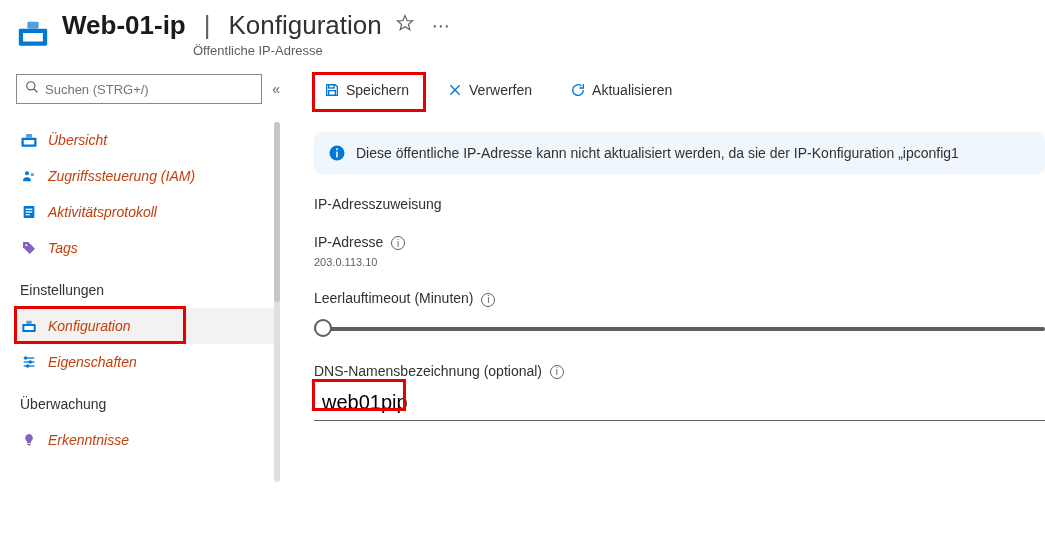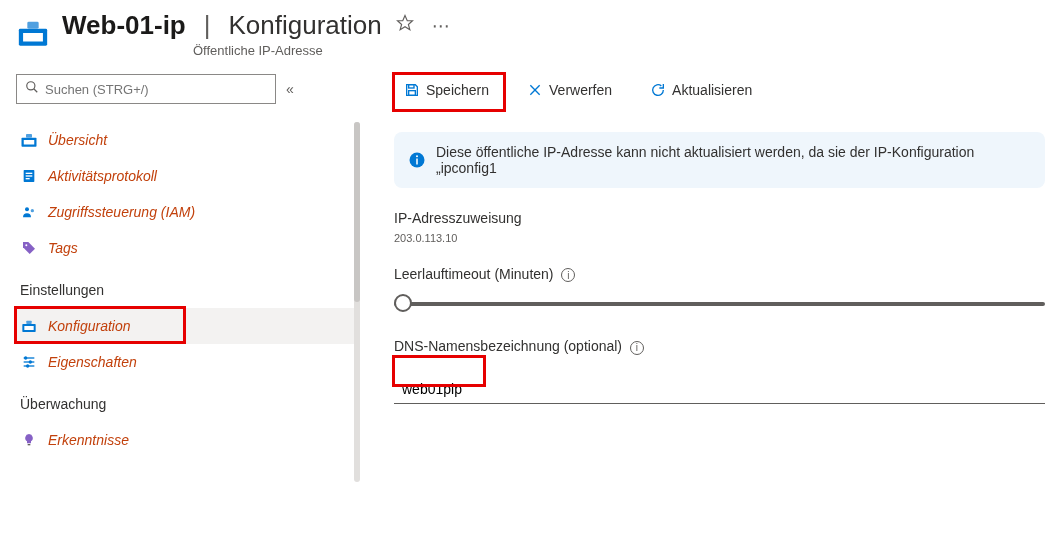--- a/index.html
+++ b/index.html
@@ -6,21 +6,21 @@
   body { background: #fff; color: #323130; width: 1045px; height: 544px; overflow: hidden; position: relative; }
   .header { display: flex; align-items: flex-start; padding: 10px 0 0 16px; }
   .header-icon { width: 34px; height: 34px; margin-right: 12px; flex-shrink:0; margin-top:6px; }
   .title-line { display: flex; gap: 10px; }
   .title-main { font-size: 26px; font-weight: 600; color: #1b1a19; }
   .title-sep { font-size: 26px; font-weight: 300; color: #605e5c; margin: 0 8px;}
   .title-sub { font-size: 26px; font-weight: 300; color: #323130; }
   .star-btn, .more-btn { background:none; border:none; cursor:pointer; color:#605e5c; font-size:18px; padding:4px; }
   .subtitle { font-size: 13px; color: #605e5c; margin-top: 2px; text-align: center; }
   .content { display:flex; margin-top:16px; height:460px; }
-  .sidebar { width: 360px; padding-left:16px; position:relative; }
+  .sidebar { width: 280px; padding-left:16px; position:relative; }
   .search-wrap { display:flex; align-items:center; gap:10px; }
   .search-box { display:flex; align-items:center; border:1px solid #8a8886; height:30px; width:260px; padding:0 8px; }
   .search-box .sicon { color:#605e5c; margin-right:6px; }
   .search-box input { border:none; outline:none; flex:1; font-size:13px; color:#323130; background:transparent; }
   .collapse-btn { background:none; border:none; cursor:pointer; color:#605e5c; font-size:14px; }
   .nav { margin-top:18px; position:relative; }
   .nav-scrollbar { position:absolute; right:0; top:0; width:6px; height:360px; background:#e1dfdd; border-radius:3px; }
   .nav-scrollbar-thumb { position:absolute; right:0; top:0; width:6px; height:180px; background:#c8c6c4; border-radius:3px; }
   .nav-item { display:flex; align-items:center; height:36px; padding-left:4px; cursor:pointer; font-size:14px; color:#c2410c;font-style:italic; }
   .nav-item.selected { background:#f3f2f1; }
@@ -35,21 +35,21 @@
   .info-bar .iicon { width:18px; height:18px; margin-right:10px; flex-shrink:0; }
   .section-label { font-size:14px; color:#323130; margin-top:22px; }
   .radio-row { display:flex; gap:24px; margin-top:8px; }
   .radio-opt { display:flex; align-items:center; gap:8px; font-size:14px; color:#a19f9d; }
   .radio-circle { width:18px; height:18px; border-radius:50%; border:1px solid #a19f9d; display:flex; align-items:center; justify-content:center; }
   .radio-dot { width:10px; height:10px; border-radius:50%; background:#a19f9d; }
   .ip-value { font-size:11px; color:#605e5c; margin-top:6px; }
   .slider-wrap { margin-top:10px; position:relative; height:24px; }
   .slider-track { position:absolute; top:10px; left:0; right:0; height:4px; background:#605e5c; border-radius:2px; }
   .slider-thumb { position:absolute; top:2px; left:0; width:18px; height:18px; border-radius:50%; border:2px solid #605e5c; background:#fff; }
-  .dns-input { width:100%; border:none; border-bottom:1px solid #605e5c; font-size:14px; padding:6px 8px; margin-top:20px; outline:none; }
+  .dns-input { width:100%; border:none; border-bottom:1px solid #605e5c; font-size:20px; padding:6px 8px; margin-top:6px; outline:none; }
   .info-small { width:14px; height:14px; display:inline-flex; align-items:center; justify-content:center; border:1px solid #605e5c; border-radius:50%; font-size:10px; color:#605e5c; margin-left:4px; vertical-align:middle; cursor:pointer; }
 </style>
 </head>
 <body>
 
 <div class="header">
   <div class="header-icon">
     <svg viewBox="0 0 24 24" width="34" height="34">
       <rect x="2" y="9" width="20" height="12" rx="1" fill="#0078d4"></rect>
       <rect x="5" y="12" width="14" height="6" fill="#ffffff"></rect>
@@ -94,37 +94,37 @@
               <rect x="2" y="9" width="20" height="12" rx="1" fill="#0078d4"></rect>
               <rect x="5" y="12" width="14" height="6" fill="#fff"></rect>
               <rect x="8" y="4" width="8" height="5" rx="1" fill="#50a0e0"></rect>
             </svg>
         </span>
         <span>Übersicht</span>
       </div>
       <div class="nav-item">
         <span class="nicon">
           <svg viewBox="0 0 24 24" width="16" height="16">
+              <circle cx="9" cy="8" r="3" fill="#0078d4"></circle>
+              <path d="M3 20 q0-6 6-6 t6 6" fill="#0078d4"></path>
+              <circle cx="17" cy="10" r="2.5" fill="#50a0e0"></circle>
+            </svg>
+        </span>
+        <span>Zugriffssteuerung (IAM)</span>
+      </div>
+      <div class="nav-item">
+        <span class="nicon">
+          <svg viewBox="0 0 24 24" width="16" height="16">
               <rect x="4" y="3" width="16" height="18" rx="1" fill="#0078d4"></rect>
               <rect x="7" y="7" width="10" height="2" fill="#fff"></rect>
               <rect x="7" y="11" width="10" height="2" fill="#fff"></rect>
               <rect x="7" y="15" width="6" height="2" fill="#fff"></rect>
             </svg>
         </span>
         <span>Aktivitätsprotokoll</span>
-      </div>
-      <div class="nav-item">
-        <span class="nicon">
-          <svg viewBox="0 0 24 24" width="16" height="16">
-              <circle cx="9" cy="8" r="3" fill="#0078d4"></circle>
-              <path d="M3 20 q0-6 6-6 t6 6" fill="#0078d4"></path>
-              <circle cx="17" cy="10" r="2.5" fill="#50a0e0"></circle>
-            </svg>
-        </span>
-        <span>Zugriffssteuerung (IAM)</span>
       </div>
       <div class="nav-item">
         <span class="nicon">
           <svg viewBox="0 0 24 24" width="16" height="16">
               <path d="M3 3 h8 l10 10 -8 8 -10-10 z" fill="#8661c5"></path>
               <circle cx="8" cy="8" r="1.5" fill="#fff"></circle>
             </svg>
         </span>
         <span>Tags</span>
       </div>
@@ -218,20 +218,24 @@
             <circle cx="12" cy="12" r="10" fill="#0078d4"></circle>
             <rect x="11" y="10" width="2" height="8" fill="#fff"></rect>
             <circle cx="12" cy="7" r="1.3" fill="#fff"></circle>
           </svg>
       </span>
       <span>Diese öffentliche IP-Adresse kann nicht aktualisiert werden, da sie der IP-Konfiguration „ipconfig1</span>
     </div>
 
     <div class="section-label">IP-Adresszuweisung</div>
 
+    <div class="section-label">
+      <span>IP-Adresse</span>
+      <span class="info-small">i</span>
+    </div>
     <div class="ip-value">203.0.113.10</div>
 
     <div class="section-label">
       <span>Leerlauftimeout (Minuten)</span>
       <span class="info-small">i</span>
     </div>
     <div class="slider-wrap">
       <div class="slider-track"></div>
       <div class="slider-thumb"></div>
     </div>

